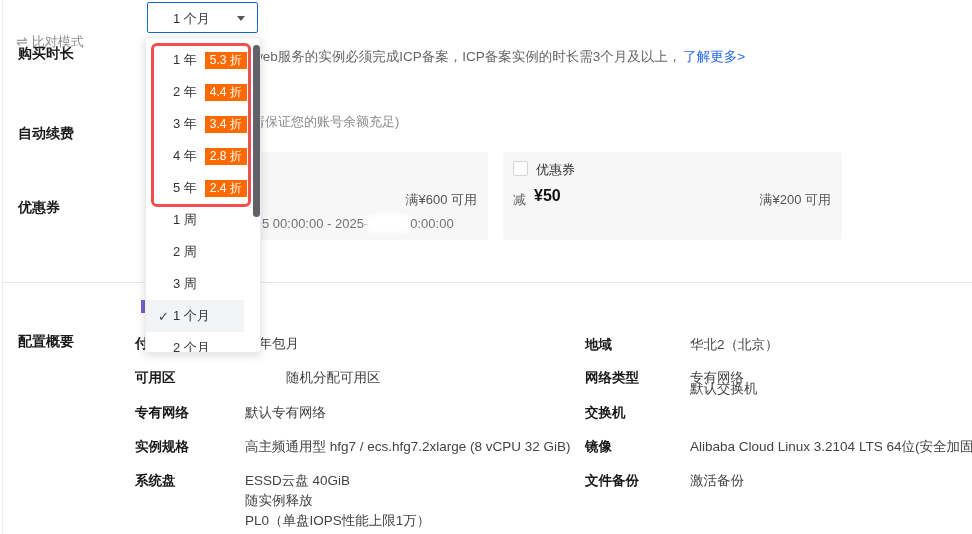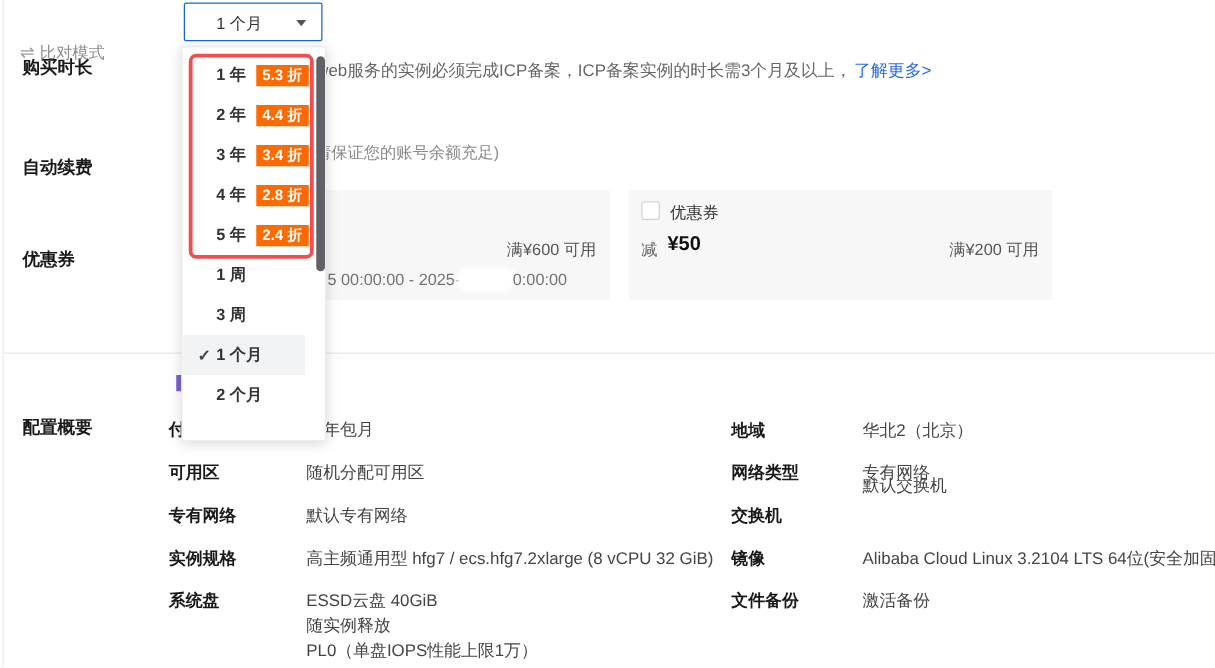--- a/index.html
+++ b/index.html
@@ -47,21 +47,21 @@
              border:1px solid #1765d2; border-radius:2px; z-index:31; cursor:pointer; }
   .trigger .t-text { position:absolute; left:25px; top:7px; font-size:13px; color:#333; }
   .trigger .caret { position:absolute; right:12px; top:13px; width:0; height:0;
                     border-left:4px solid transparent; border-right:4px solid transparent;
                     border-top:5px solid #555; }
 
   
   .panel { position:absolute; left:145px; top:37px; width:116px; height:316px; background:#fff;
            border:1px solid #ececec; border-radius:2px; box-shadow:0 2px 10px rgba(0,0,0,.15);
            overflow:hidden; z-index:30; }
-  .dd-list { position:absolute; left:0; top:6px; right:16px;font-weight:bold; }
+  .dd-list { position:absolute; left:0; top:6px; right:16px; }
   .dd-item { position:relative; height:32px; display:flex; align-items:center; padding-left:27px;
              font-size:13px; color:#333; cursor:pointer; white-space:nowrap; }
   .dd-item.selected { background:#f2f3f5; }
   .dd-item .check { position:absolute; left:12px; color:#444; font-size:13px; }
   .badge { display:inline-block; margin-left:8px; background:#ff6a00; color:#fff; font-size:12px;
            line-height:17px; padding:0 5px; }
   .red-box { position:absolute; left:5px; top:5px; width:100px; height:164px;
              border:3px solid #f34d4d; border-radius:6px; z-index:3; pointer-events:none; }
   .scroll-thumb { position:absolute; left:107px; top:7px; width:7px; height:172px;
                   background:#626266; border-radius:4px; z-index:2; cursor:grab; }
@@ -102,21 +102,21 @@
 
   <div class="divider"></div>
   <div class="sliver"></div>
 
   <div class="cfg-label lc" style="top:335px;">付费模式</div>
   <div class="cfg-value lv" style="top:335px;">包年包月</div>
   <div class="cfg-label rc" style="top:336px;">地域</div>
   <div class="cfg-value rv" style="top:336px;">华北2（北京）</div>
 
   <div class="cfg-label lc" style="top:369px;">可用区</div>
-  <div class="cfg-value lv" style="top:369px;">随机分配可用区</div>
+  <div class="cfg-value lv" style="top:369px;margin-left:41px;">随机分配可用区</div>
   <div class="cfg-label rc" style="top:369px;">网络类型</div>
   <div class="cfg-value rv" style="top:369px;">专有网络</div>
 
   <div class="cfg-label lc" style="top:404px;">专有网络</div>
   <div class="cfg-value lv" style="top:404px;">默认专有网络</div>
   <div class="cfg-label rc" style="top:404px;">交换机</div>
   <div class="cfg-value rv" style="top:380px;">默认交换机</div>
 
   <div class="cfg-label lc" style="top:438px;">实例规格</div>
   <div class="cfg-value lv" style="top:438px;">高主频通用型 hfg7 / ecs.hfg7.2xlarge (8 vCPU 32 GiB)</div>
@@ -154,20 +154,23 @@
         <span class="badge">2.8 折</span>
       </div>
       <div class="dd-item">
         <span>5 年</span>
         <span class="badge">2.4 折</span>
       </div>
       <div class="dd-item">
         <span>1 周</span>
       </div>
       <div class="dd-item">
+        <span>2 周</span>
+      </div>
+      <div class="dd-item">
         <span>3 周</span>
       </div>
       <div class="dd-item selected">
         <span class="check">✓</span>
         <span>1 个月</span>
       </div>
       <div class="dd-item">
         <span>2 个月</span>
       </div>
     </div>

